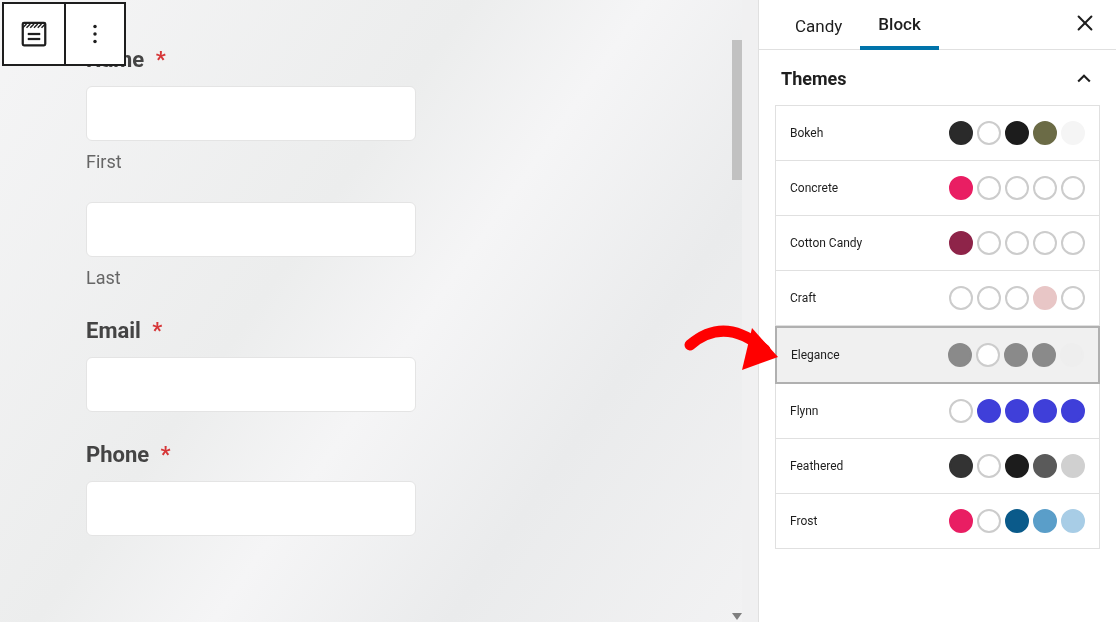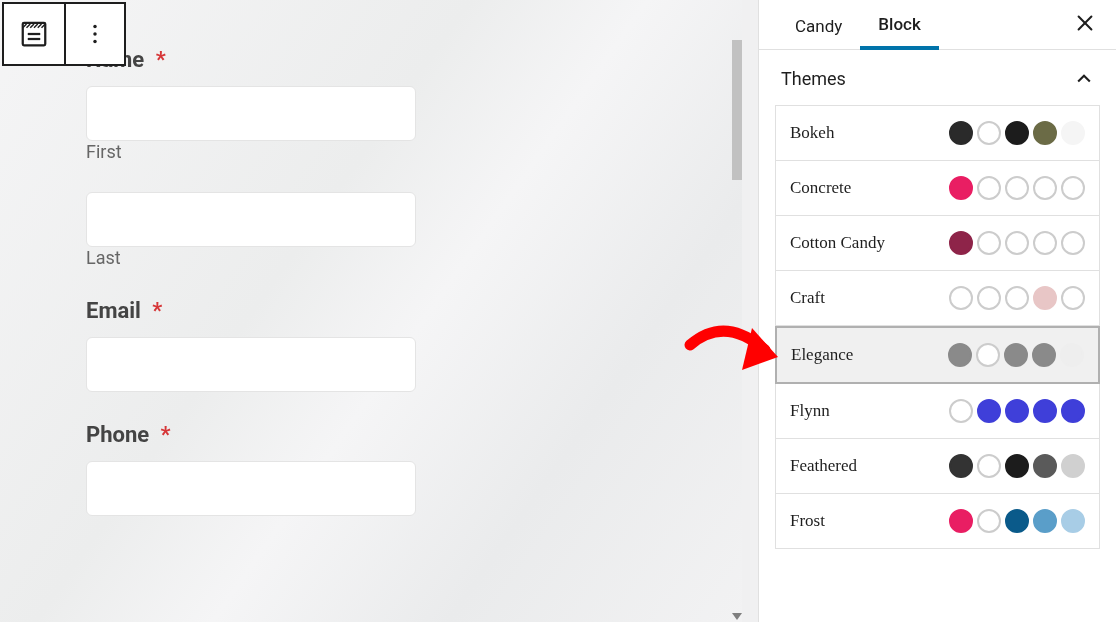--- a/index.html
+++ b/index.html
@@ -20,21 +20,21 @@
   position: absolute; top: 0; left: 0; width: 742px; height: 622px;
   background: linear-gradient(125deg, #f5f5f6 0%, #eceded 40%, #f5f5f6 55%, #eaebec 75%, #f2f2f3 100%);
   padding: 47px 0 0 86px;
 }
 .form-field { margin-bottom: 30px; }
 .field-label { font-size: 22px; font-weight: 700; color: #444; margin-bottom: 14px; }
 .field-label .req { color: #d63638; margin-left: 6px; }
 .field-input {
   width: 330px; height: 55px; background: #fff; border: 1px solid #e4e4e4; border-radius: 6px;
 }
-.sub-label { font-size: 18px; color: #666; }
+.sub-label { font-size: 18px; color: #666; margin-top: 10px; }
 .field-input + .sub-label + .field-input,
 .sub-label + .field-input { margin-top: 30px; }
 
 .canvas-scroll {
   position: absolute; right: 0; top: 40px; width: 10px; height: 140px;
   background: #c1c1c1; border-radius: 0;
 }
 .canvas-scroll-bottom {
   position: absolute; right: 0; bottom: 2px; width: 0; height: 0;
   border-left: 5px solid transparent; border-right: 5px solid transparent;
@@ -45,31 +45,31 @@
   position: absolute; top: 0; right: 0; width: 358px; height: 622px;
   background: #fff; border-left: 1px solid #e0e0e0;
   display: flex; flex-direction: column;
 }
 .sb-tabs { display: flex; align-items: center; height: 50px; border-bottom: 1px solid #e0e0e0; padding: 0 18px; position: relative; }
 .sb-tab { font-size: 17px; color: #1e1e1e; padding: 14px 18px 12px; cursor: pointer; font-weight: 400; }
 .sb-tab.active { border-bottom: 4px solid #0073aa; font-weight: 500; }
 .sb-close { position: absolute; right: 20px; top: 12px; cursor: pointer; }
 
 .sb-section { display: flex; align-items: center; justify-content: space-between; padding: 18px 22px 16px; }
-.sb-section-title { font-size: 18px; color: #1e1e1e; font-weight: 400; }
+.sb-section-title { font-size: 18px; color: #1e1e1e; font-weight: 700; }
 
 .theme-list { padding: 0 16px; }
 .theme-item {
   display: flex; align-items: center; justify-content: space-between;
   padding: 15px 14px; border: 1px solid #e0e0e0; border-top: none;
   cursor: pointer;
 }
 .theme-item:first-child { border-top: 1px solid #e0e0e0; }
 .theme-item.selected { background: #f0f0f0; border: 2px solid #b0b0b0; gap: 34px; }
-.theme-name { font-size: 17px; color: #1e1e1e; font-family: Liberation Serif, serif; }
+.theme-name { font-size: 12px; color: #1e1e1e; }
 .theme-swatches { display: flex; gap: 4px; }
 .swatch {
   width: 24px; height: 24px; border-radius: 50%; border: 2px solid #ccc;
 }
 
 .arrow-annot {
   position: absolute; top: 310px; left: 680px; width: 120px; height: 90px;
   z-index: 15; pointer-events: none;
 }
 </style>

